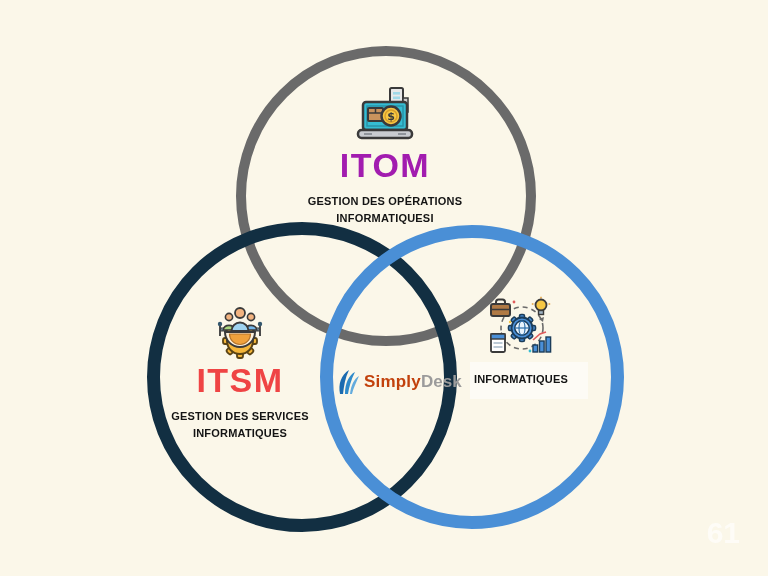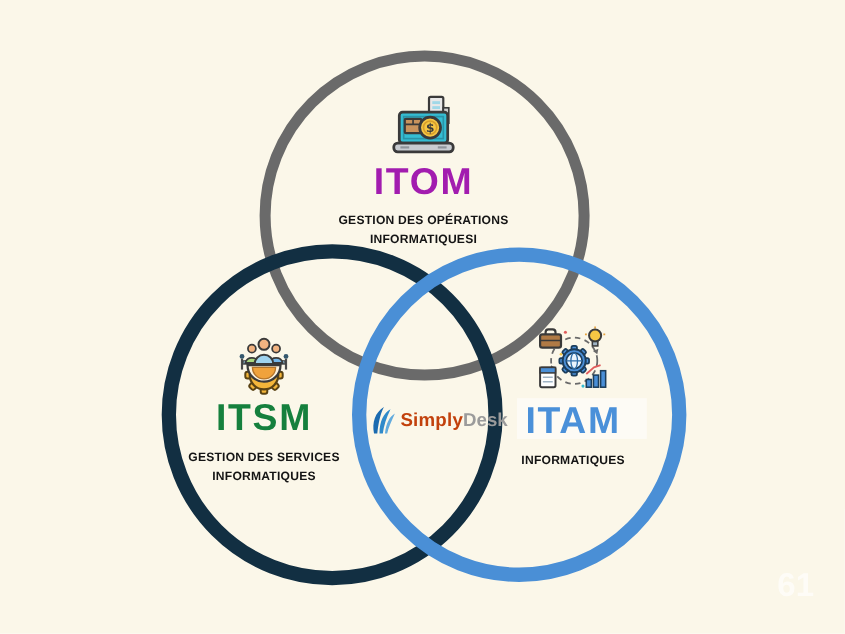--- a/index.html
+++ b/index.html
@@ -14,21 +14,21 @@
   .ring-itam { left:320px; top:225px; width:304px; height:304px; border:13px solid #4A8FD6; z-index:3; }
 
   .group { position:absolute; text-align:center; z-index:5; }
   .group-itom { left:275px; top:86px;  width:220px; }
   .group-itsm { left:130px; top:301px; width:220px; }
   .group-itam { left:411px; top:296px; width:220px; }
   .group svg.badge { display:block; margin:0 auto; }
 
   .title { font-size:34px; font-weight:800; letter-spacing:1.5px; line-height:1.05; margin-top:4px; }
   .title-itom { color:#a21caf; }
-  .title-itsm { color:#15803d; }
+  .title-itsm { color:#ef4444; }
   .title-itam { color:#4A90D9; }
   .desc { margin-top:9px; font-size:11px; font-weight:700; color:#141414;
           line-height:17px; letter-spacing:0.2px; }
 
   .itam-highlight { position:absolute; left:470px; top:362px; width:118px; height:37px;
                     background:rgba(255,255,255,0.55); z-index:4; }
 
   .logo { position:absolute; left:336px; top:368px; height:28px;
           display:flex; align-items:center; z-index:6; }
   .logo-bold  { font-size:17px; font-weight:700; color:#c2410c; margin-left:4px; letter-spacing:0.2px; }
@@ -146,21 +146,20 @@
       </g>
       <circle cx="34" cy="32" r="10.5" fill="#4A8FD7" stroke="#1C3D5A" stroke-width="1.8"></circle>
       <circle cx="34" cy="32" r="7.2" fill="#EAF4FC" stroke="#1C3D5A" stroke-width="1.5"></circle>
       <ellipse cx="34" cy="32" rx="3" ry="7.2" fill="none" stroke="#2D6DA8" stroke-width="1.2"></ellipse>
       <line x1="26.8" y1="32" x2="41.2" y2="32" stroke="#2D6DA8" stroke-width="1.2"></line>
 
       <circle cx="26" cy="6" r="1.4" fill="#E05C5C"></circle>
       <circle cx="42" cy="55" r="1.4" fill="#35BDD3"></circle>
       <circle cx="22" cy="26" r="1.2" fill="#F6C744"></circle>
     </svg>
-    <div class="title title-itam">ITAM</div>
     <div class="desc">
       <div>INFORMATIQUES</div>
     </div>
   </div>
 
   <div class="logo">
     <svg width="24" height="28" viewBox="0 0 24 28">
       <path d="M4 26 C2 16 5 7 13 2 C9 10 8 18 7 26 Z" fill="#1B6BB0"></path>
       <path d="M9 26 C9 15 13 7 19 4 C15 12 13 19 12 26 Z" fill="#2F8ACA"></path>
       <path d="M14 26 C15 17 18 11 23 8 C20 15 17 21 16 26 Z" fill="#63ABDD"></path>

